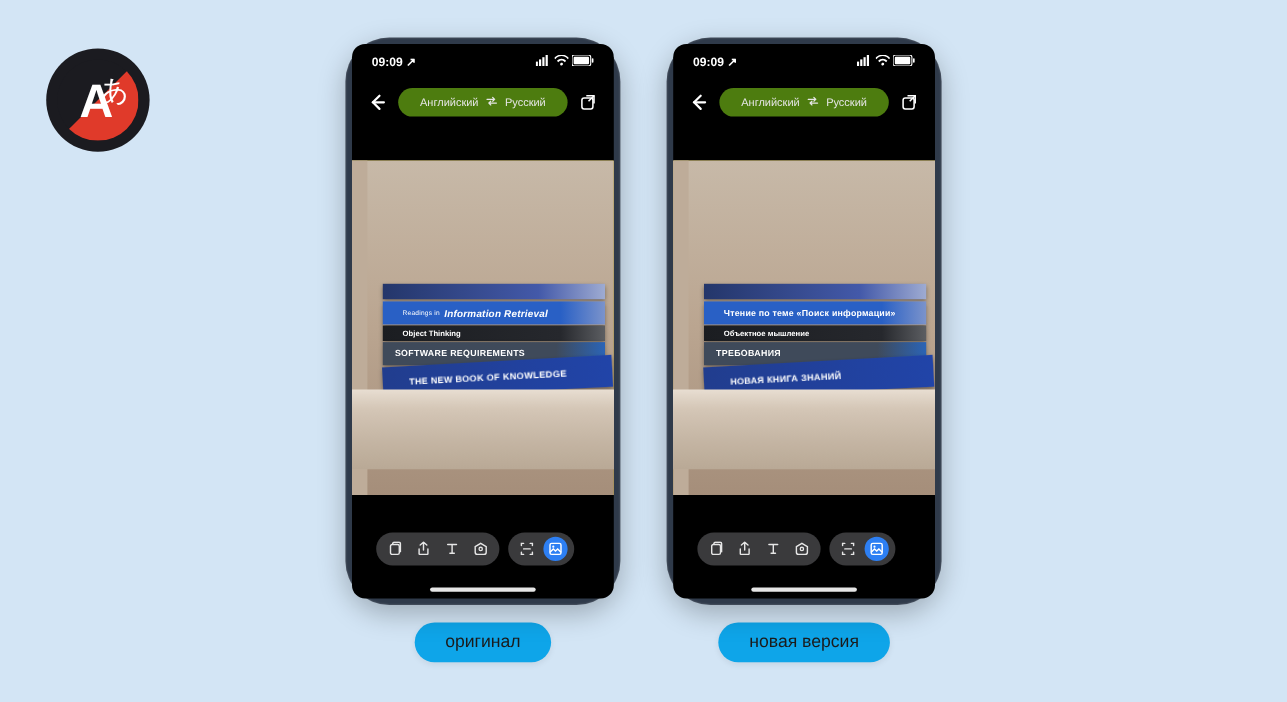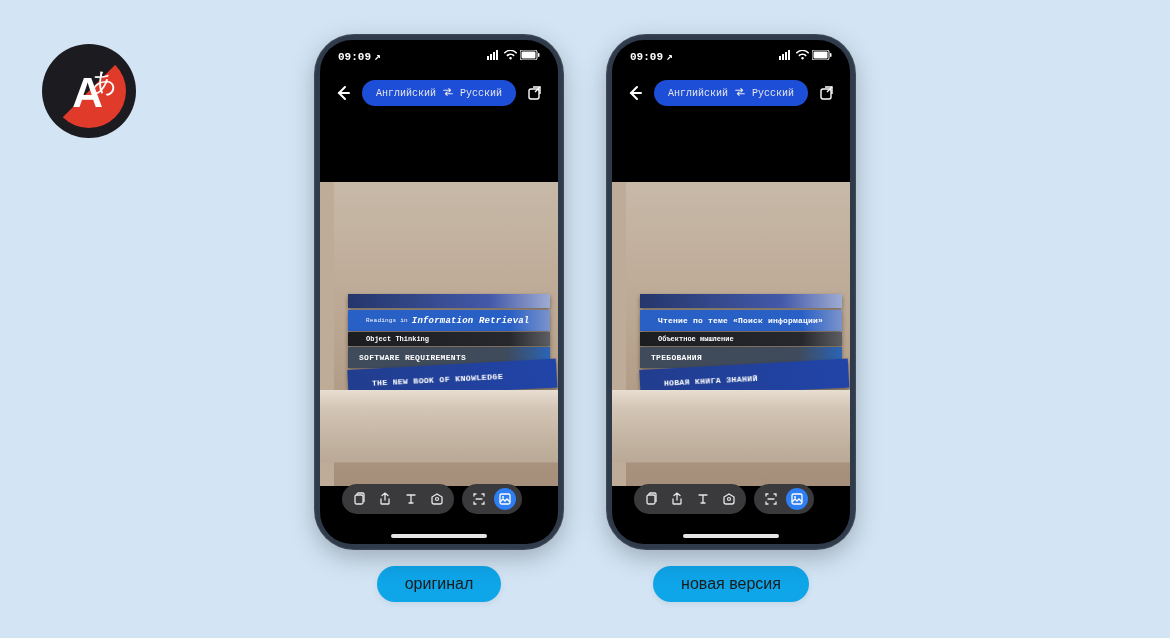--- a/index.html
+++ b/index.html
@@ -43,25 +43,24 @@
     height: 516px;
     border-radius: 40px;
     background: #2f3a4a;
     padding: 6px;
     box-shadow: 0 8px 24px rgba(0,0,0,0.25), inset 0 0 2px rgba(255,255,255,0.3);
     position: relative;
   }
   .phone-inner {
     width: 100%;
     height: 100%;
-    border-radius: 32px;
+    border-radius: 12px;
     background: #000;
     overflow: hidden;
     position: relative;
-    font-family: Liberation Mono, monospace;
   }
   .notch {
     position: absolute;
     top: 0;
     left: 50%;
     transform: translateX(-50%);
     width: 100px;
     height: 22px;
     background: #000;
     border-radius: 0 0 14px 14px;
@@ -95,21 +94,21 @@
   .back-btn {
     width: 22px;
     height: 22px;
     display: flex;
     align-items: center;
     justify-content: center;
     color: #fff;
   }
   .lang-pill {
     flex: 1;
-    background: #1d4ed8;
+    background: #4d7c0f;
     border-radius: 14px;
     height: 26px;
     display: flex;
     align-items: center;
     justify-content: center;
     gap: 6px;
     color: #e6e6e6;
     font-size: 10px;
   }
   .lang-pill svg { width: 12px; height: 12px; }
@@ -121,21 +120,20 @@
     align-items: center;
     justify-content: center;
   }
   .photo-area {
     position: absolute;
     top: 106px;
     left: 0;
     right: 0;
     height: 304px;
     background: #fde047;
-    margin-top: 36px;
   }
   .scene {
     width: 100%;
     height: 100%;
     position: relative;
   }
   
   .room-bg {
     position: absolute; inset: 0;
     background: linear-gradient(180deg, #c7b9a8 0%, #baa590 50%, #a58e7a 100%);

